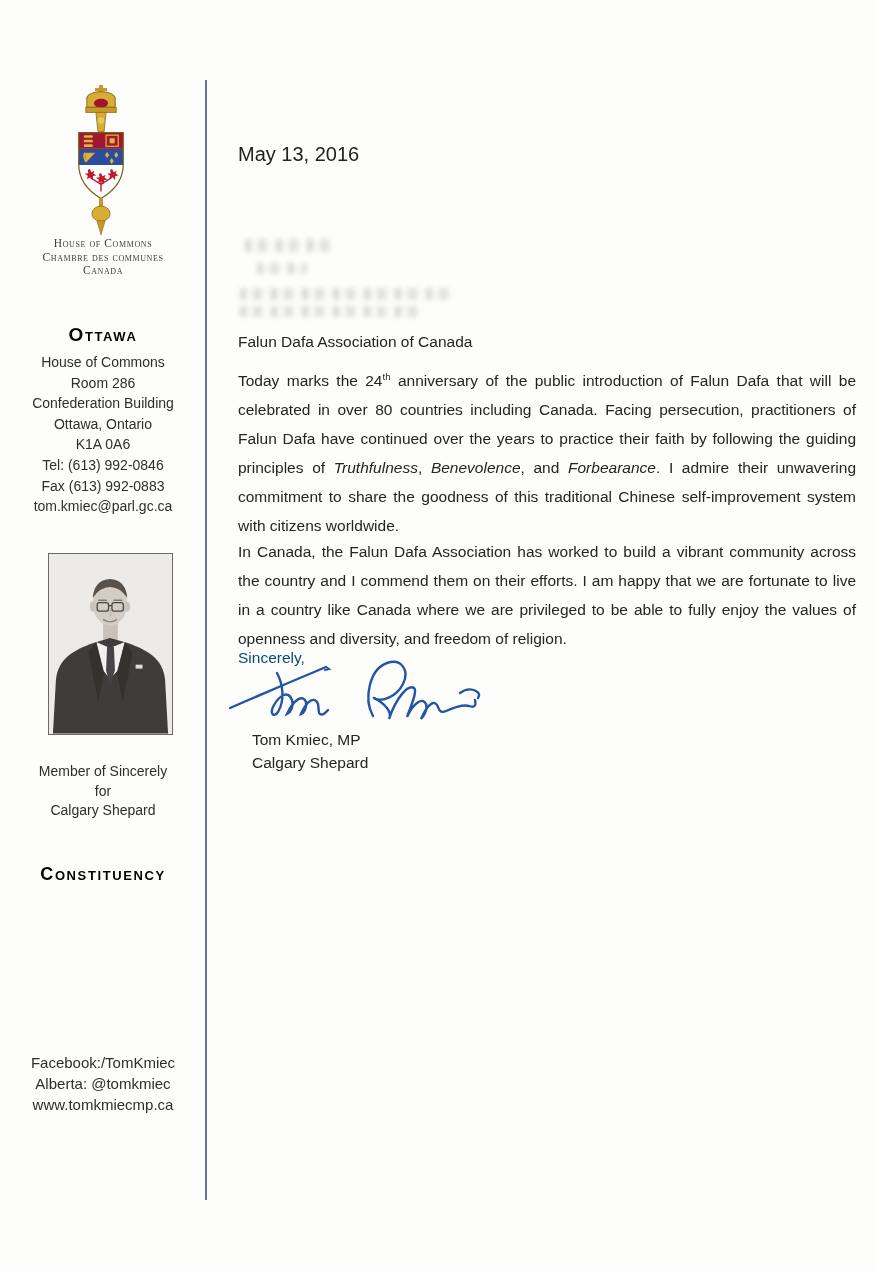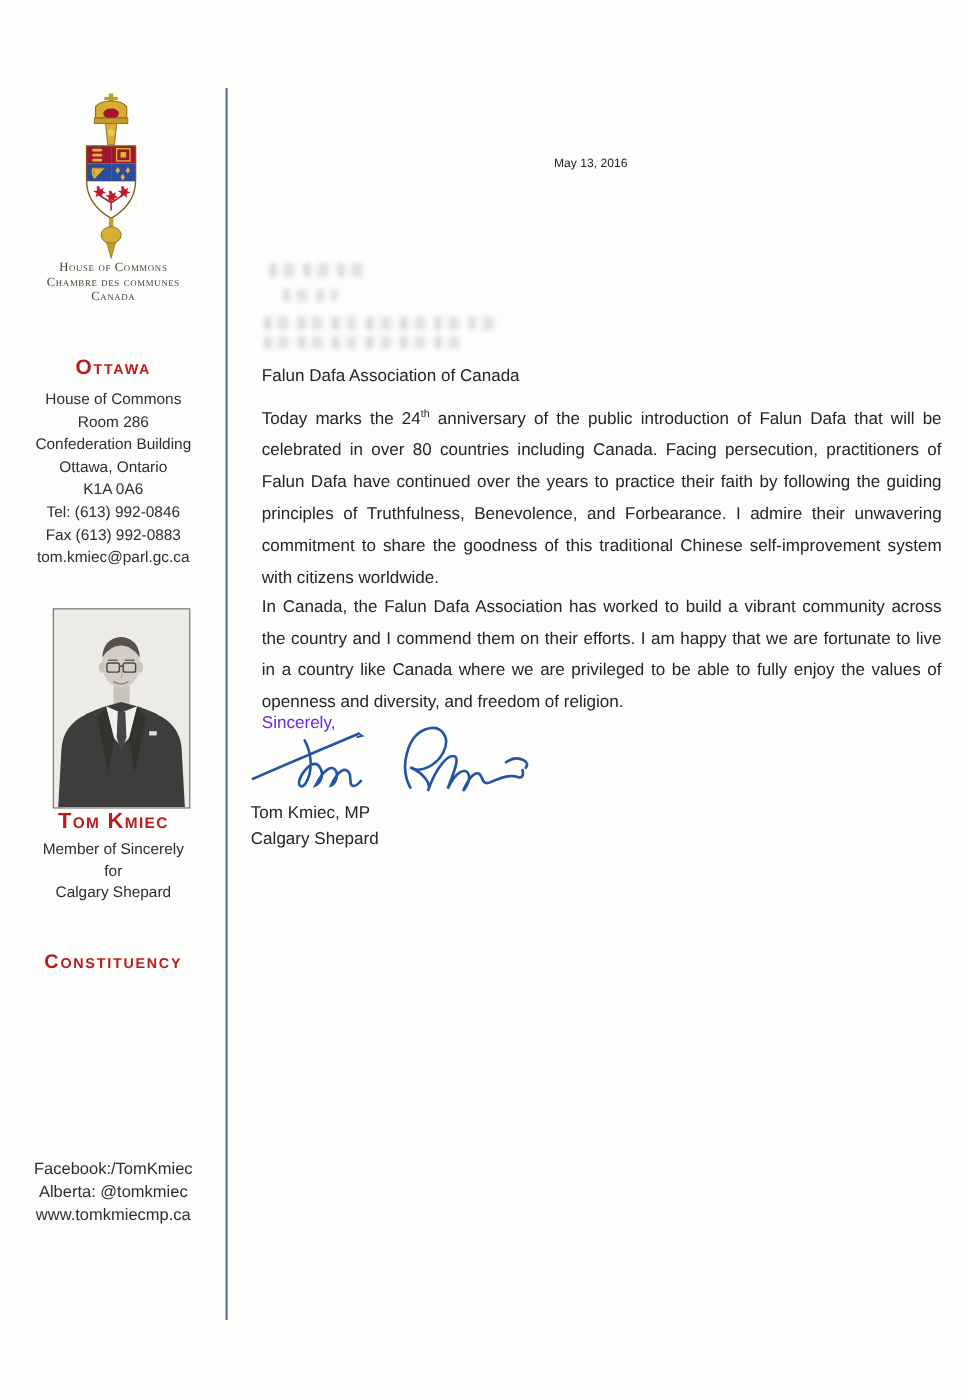--- a/index.html
+++ b/index.html
@@ -7,51 +7,51 @@
     width:878px;height:1272px;position:relative;background:#fdfdfc;
     font-family:"Liberation Sans",sans-serif;color:#262626;overflow:hidden;
   }
   
   .sidebar{position:absolute;left:0;top:0;width:206px;height:1020px;text-align:center;}
   .crest{position:absolute;left:58px;top:84px;width:86px;height:152px;}
   .crest-caption{position:absolute;left:0;top:237px;width:206px;
     font-family:"Liberation Serif",serif;font-variant:small-caps;
     font-size:11.5px;line-height:13.5px;letter-spacing:.6px;color:#3f3f37;}
   .side-heading{position:absolute;left:0;width:206px;font-weight:bold;
-    font-variant:small-caps;color:#b91c1c;letter-spacing:1.6px;}
+    font-variant:small-caps;color:#000000;letter-spacing:1.6px;}
   .h-ottawa{top:324px;font-size:19px;}
   .h-name{top:736px;font-size:20px;letter-spacing:1.2px;}
   .h-constituency{top:864px;font-size:18px;}
   .side-lines{position:absolute;left:0;width:206px;font-size:14px;
     line-height:20.6px;color:#2e2e2e;}
   .l-ottawa{top:352px;}
   .l-member{top:762px;line-height:19.5px;}
   .l-constituency{top:892px;}
   .l-social{top:1052px;font-size:15px;line-height:21px;}
   .photo-frame{position:absolute;left:48px;top:553px;width:125px;height:182px;
     border:1px solid #6a6a6a;background:#edebe8;box-sizing:border-box;}
   .photo-frame svg{display:block;width:100%;height:100%;}
   .vrule{position:absolute;left:205px;top:80px;width:2px;height:1120px;background:#5d76a2;}
   
-  .date{position:absolute;left:238px;top:143px;width:598px;text-align:center;
-    font-size:11px;color:#222;}
+  .date{position:absolute;left:238px;top:143px;width:598px;text-align:left;
+    font-size:20px;color:#222;}
   .smudge{position:absolute;filter:blur(2.5px);opacity:.5;border-radius:2px;
     background:repeating-linear-gradient(90deg,
       rgba(105,105,105,.5) 0 6px, rgba(165,165,165,.10) 6px 13px,
       rgba(120,120,120,.42) 13px 22px, rgba(175,175,175,.06) 22px 31px);}
   .recipient{position:absolute;left:238px;top:333px;font-size:15.5px;color:#242424;}
   .para{position:absolute;left:238px;width:618px;text-align:justify;
     font-size:15.5px;line-height:29px;color:#242424;}
   .p1{top:366px;}
   .p2{top:537px;}
   .para .sup{vertical-align:super;font-size:.62em;line-height:0;}
-  .para .i{}
-  .closing{position:absolute;left:238px;top:649px;font-size:15.5px;color:#6d28d9;}
+  .para .i{font-style:italic;}
+  .closing{position:absolute;left:238px;top:649px;font-size:15.5px;color:#0c4a6e;}
   .signature{position:absolute;left:224px;top:656px;width:300px;height:96px;}
-  .signer{position:absolute;left:228px;font-size:15.5px;color:#242424;}
+  .signer{position:absolute;left:252px;font-size:15.5px;color:#242424;}
   .signer-name{top:731px;}
   .signer-riding{top:754px;}
 </style>
 </head>
 <body>
 
 <div class="sidebar">
 
   <svg class="crest" viewBox="0 0 84 150">
 
@@ -149,21 +149,20 @@
       <rect x="64" y="49" width="11.5" height="8.5" rx="2" fill="none" stroke="#4a443e" stroke-width="1.3"></rect>
       <line x1="60.5" y1="52" x2="64" y2="52" stroke="#4a443e" stroke-width="1.3"></line>
 
       <line x1="50" y1="46.5" x2="59" y2="46.5" stroke="#6a6259" stroke-width="1.2"></line>
       <line x1="65.5" y1="46.5" x2="74.5" y2="46.5" stroke="#6a6259" stroke-width="1.2"></line>
       <path d="M62,56 Q63.5,61 62,63" fill="none" stroke="#b5aca2" stroke-width="1.1"></path>
       <path d="M55,66 Q62,71 69,66" fill="none" stroke="#8d847a" stroke-width="1.4"></path>
     </svg>
   </div>
 
-  <div class="side-heading h-name">Tom Kmiec</div>
   <div class="side-lines l-member">
       <div>Member of Sincerely</div>
       <div>for</div>
       <div>Calgary Shepard</div>
     </div>
 
   <div class="side-heading h-constituency">Constituency</div>
 
   <div class="side-lines l-social">
       <div>Facebook:/TomKmiec</div>

